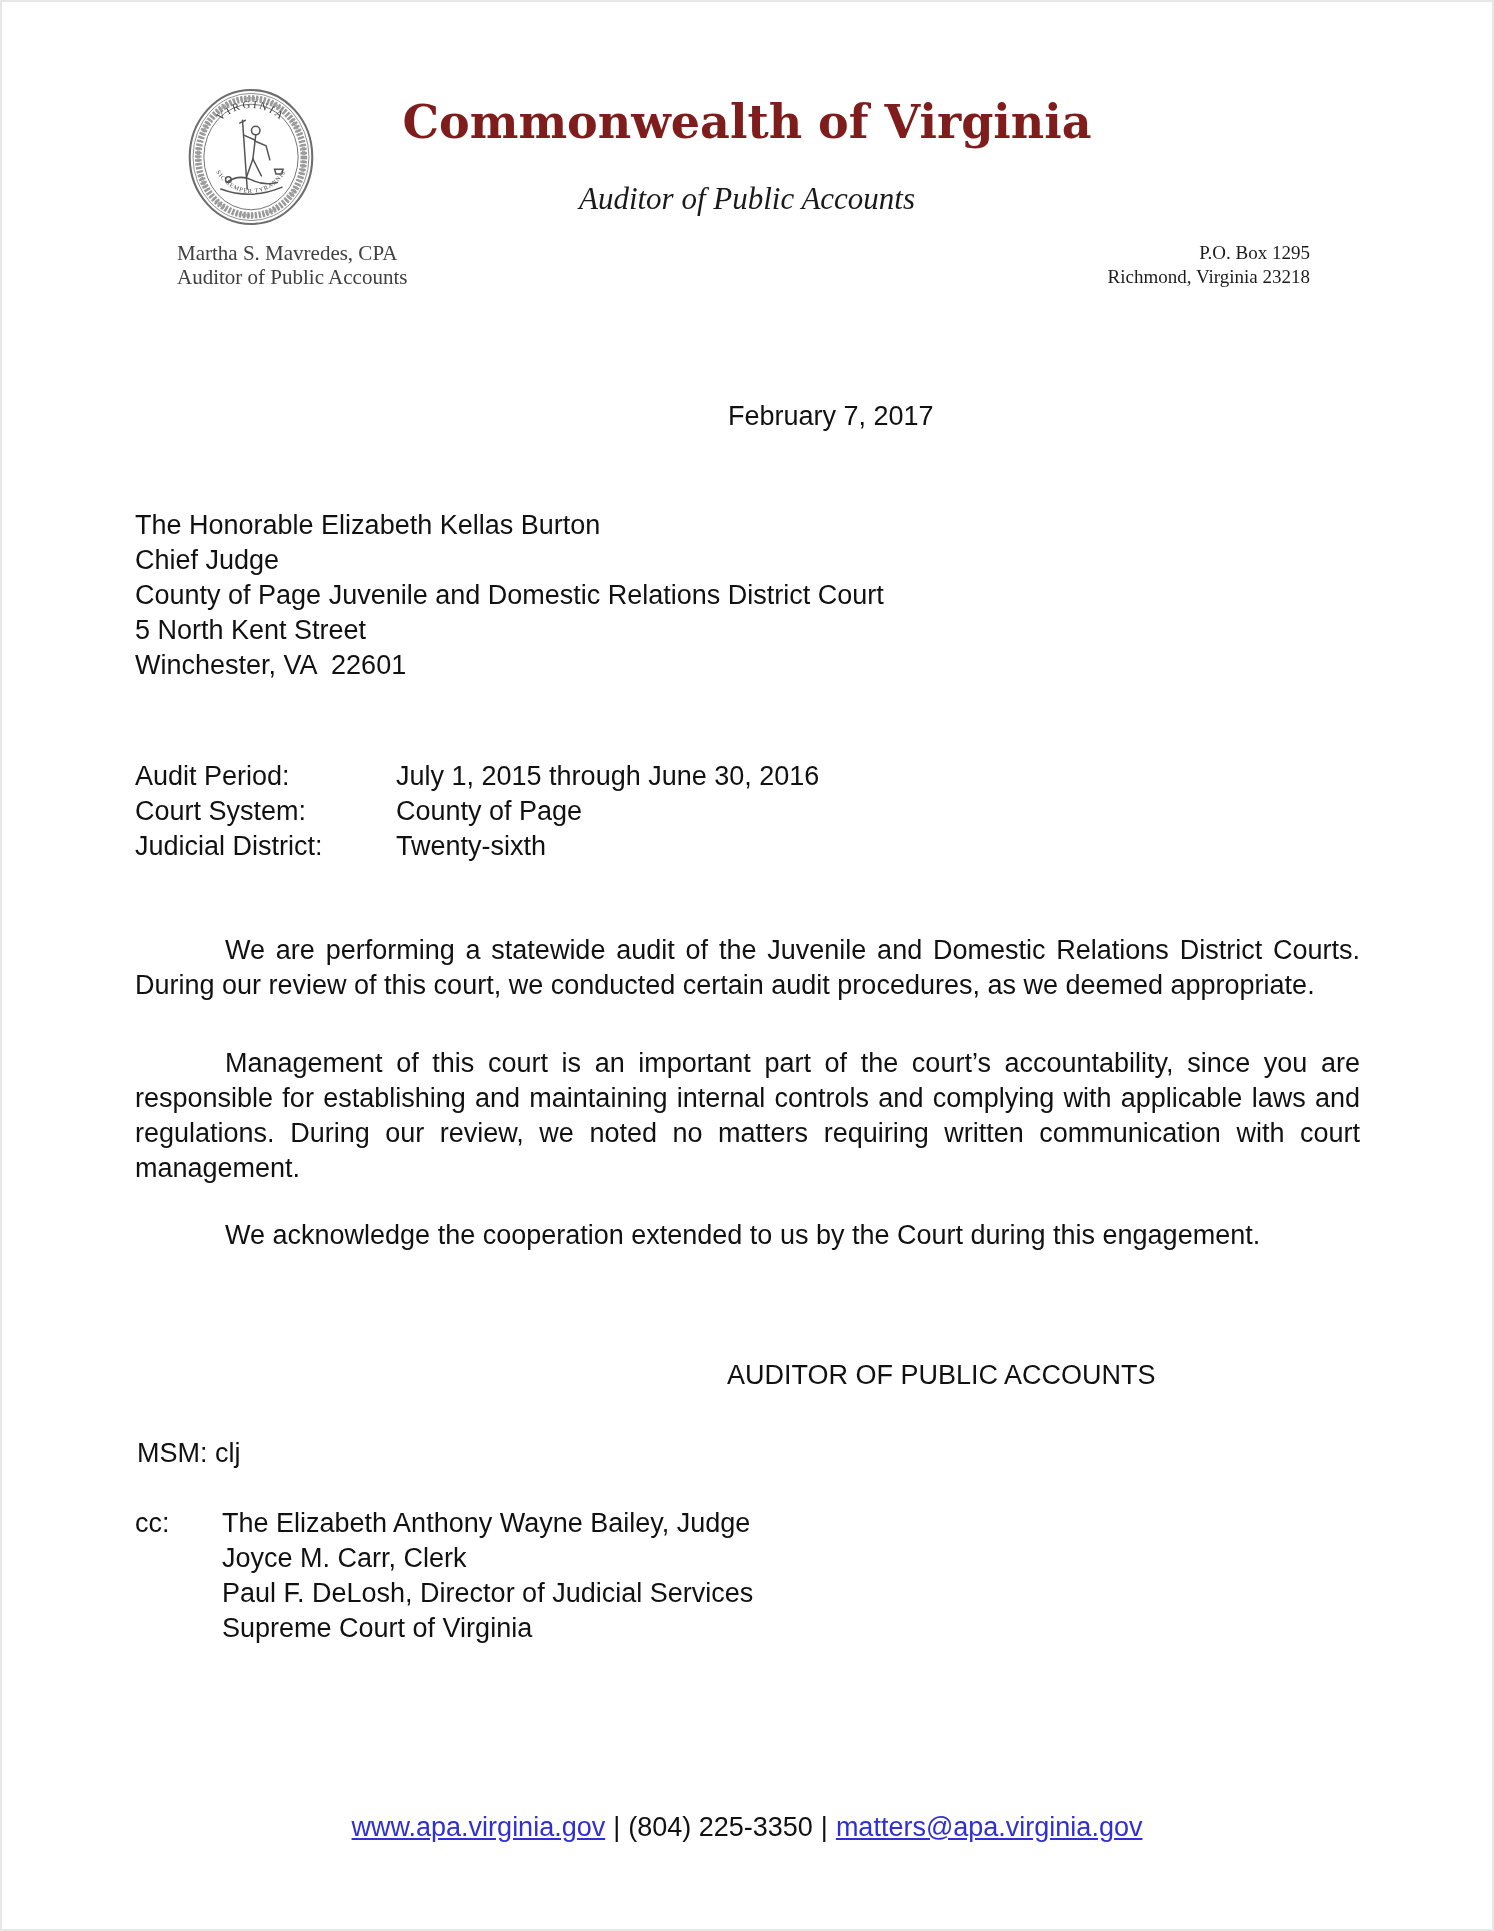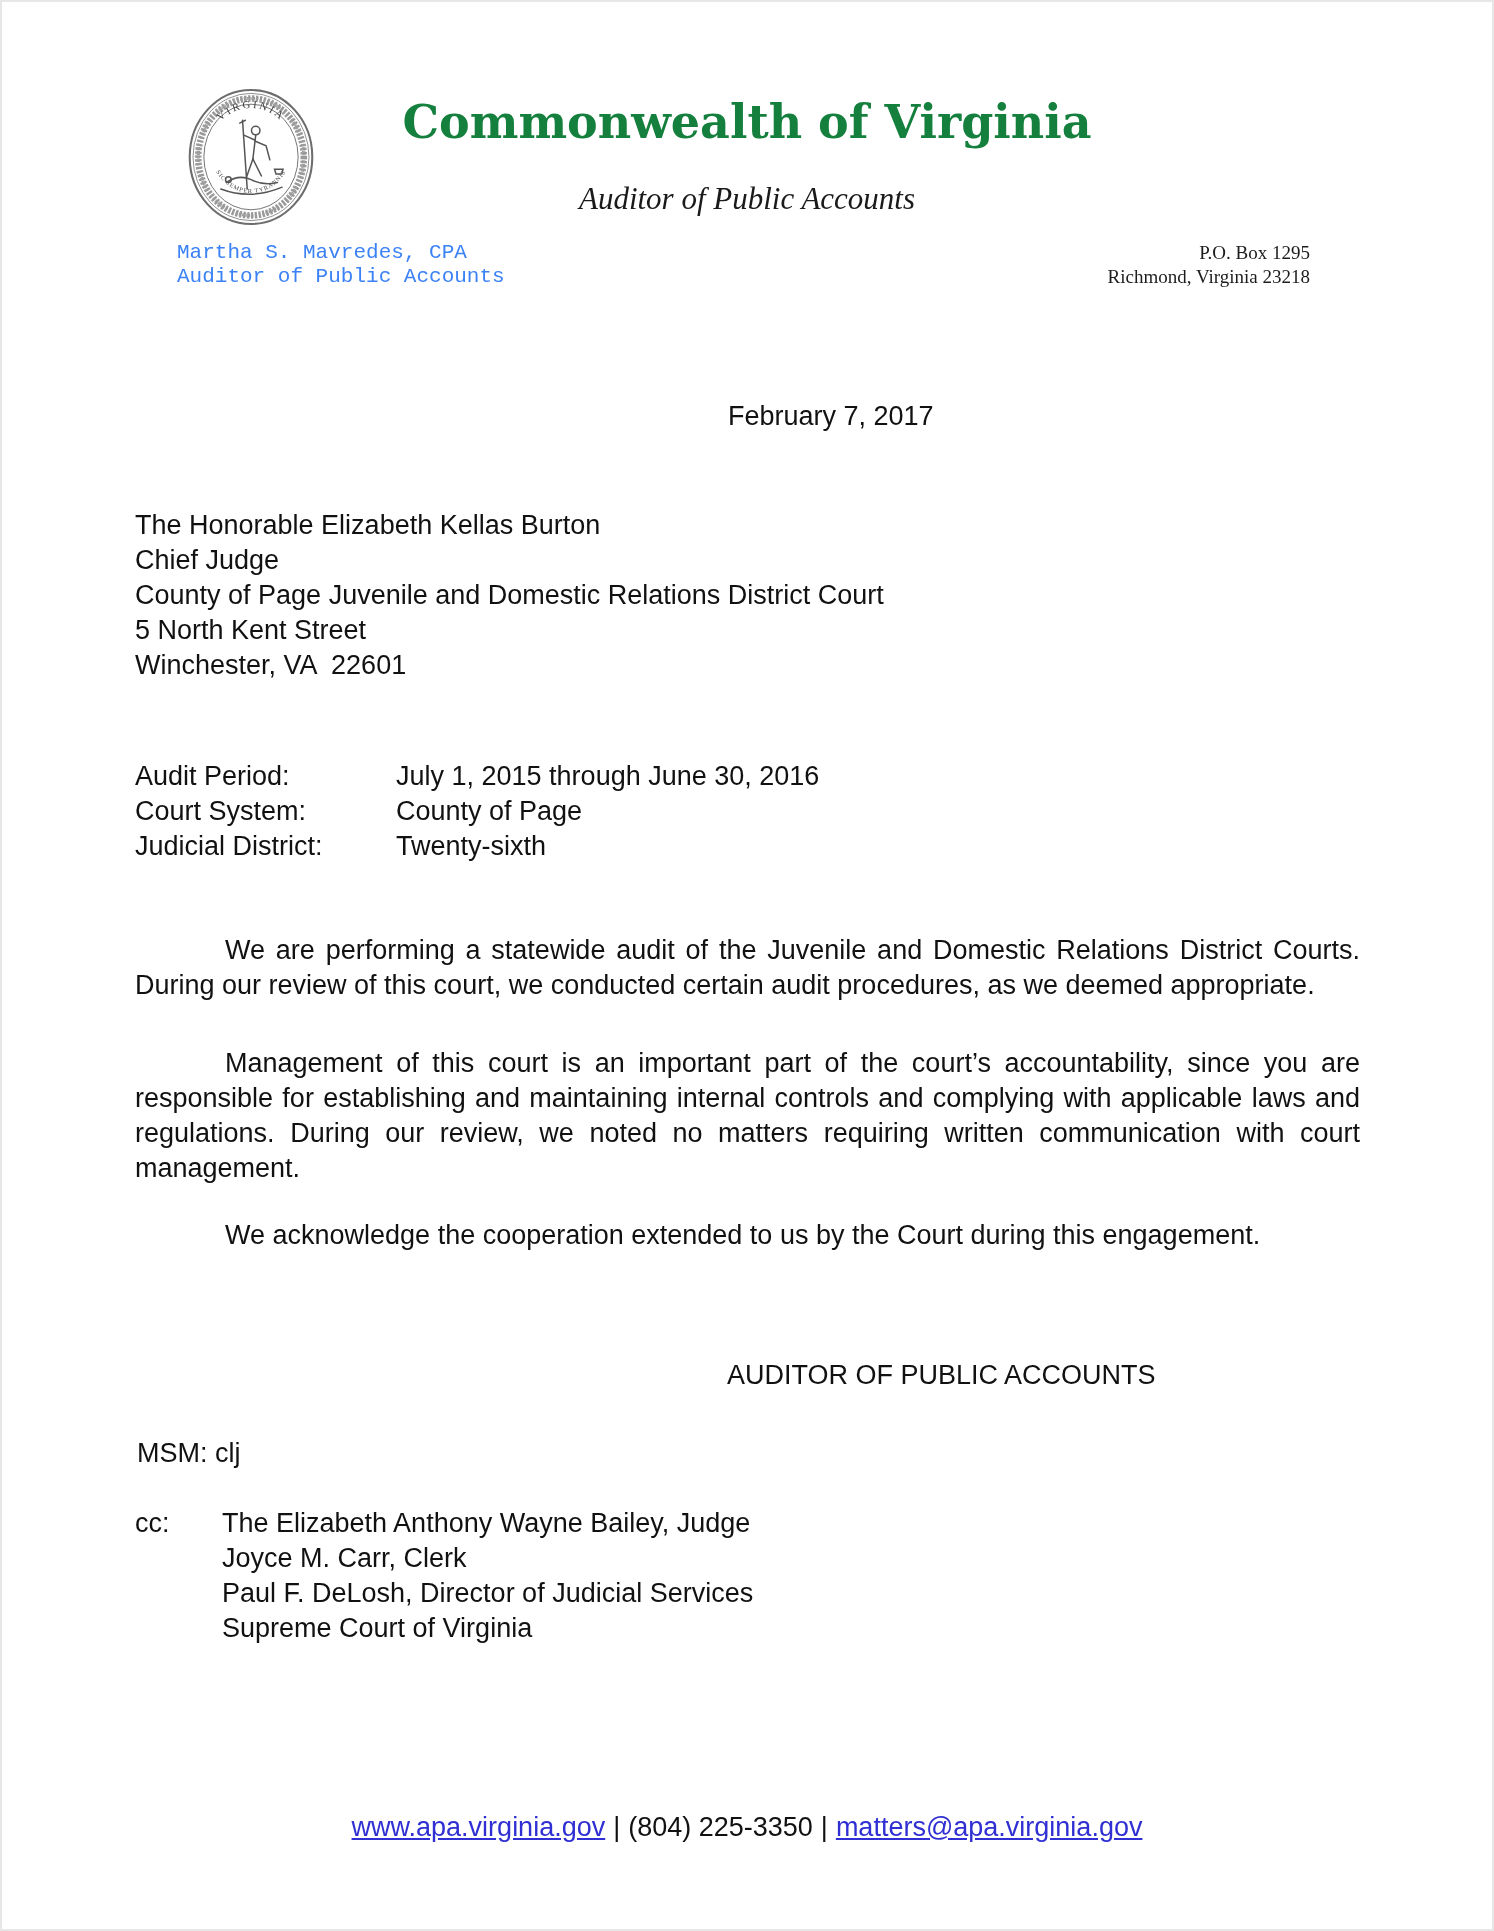--- a/index.html
+++ b/index.html
@@ -17,36 +17,36 @@
 
   
   .seal { position: absolute; left: 185px; top: 84px; width: 132px; height: 146px; }
   .lh-title {
     position: absolute; top: 94px; left: 0; width: 100%;
     text-align: center;
     font-family: "DejaVu Serif", serif;
     font-weight: bold;
     font-size: 46px;
     line-height: 56px;
-    color: #15803d;
+    color: #7f1d1d;
     letter-spacing: 0px;
   }
   .lh-subtitle {
     position: absolute; top: 180px; left: 0; width: 100%;
     text-align: center;
     font-family: "Liberation Serif", serif;
     font-style: italic;
     font-size: 31px;
     line-height: 38px;
     color: #1a1a1a;
   }
   .lh-official {
     position: absolute; left: 177px; top: 241px;
-    font-family: Liberation Mono, monospace;
-    font-size: 21px; line-height: 24px; color: #3b82f6;
+    font-family: Liberation Serif, serif;
+    font-size: 21px; line-height: 24px; color: #404040;
   }
   .lh-address {
     position: absolute; right: 184px; top: 241px;
     text-align: right;
     font-family: "Liberation Serif", serif;
     font-size: 19px; line-height: 24px; color: #1c1c1c;
   }
 
   
   .block { position: absolute; font-size: 27px; line-height: 35px; }

